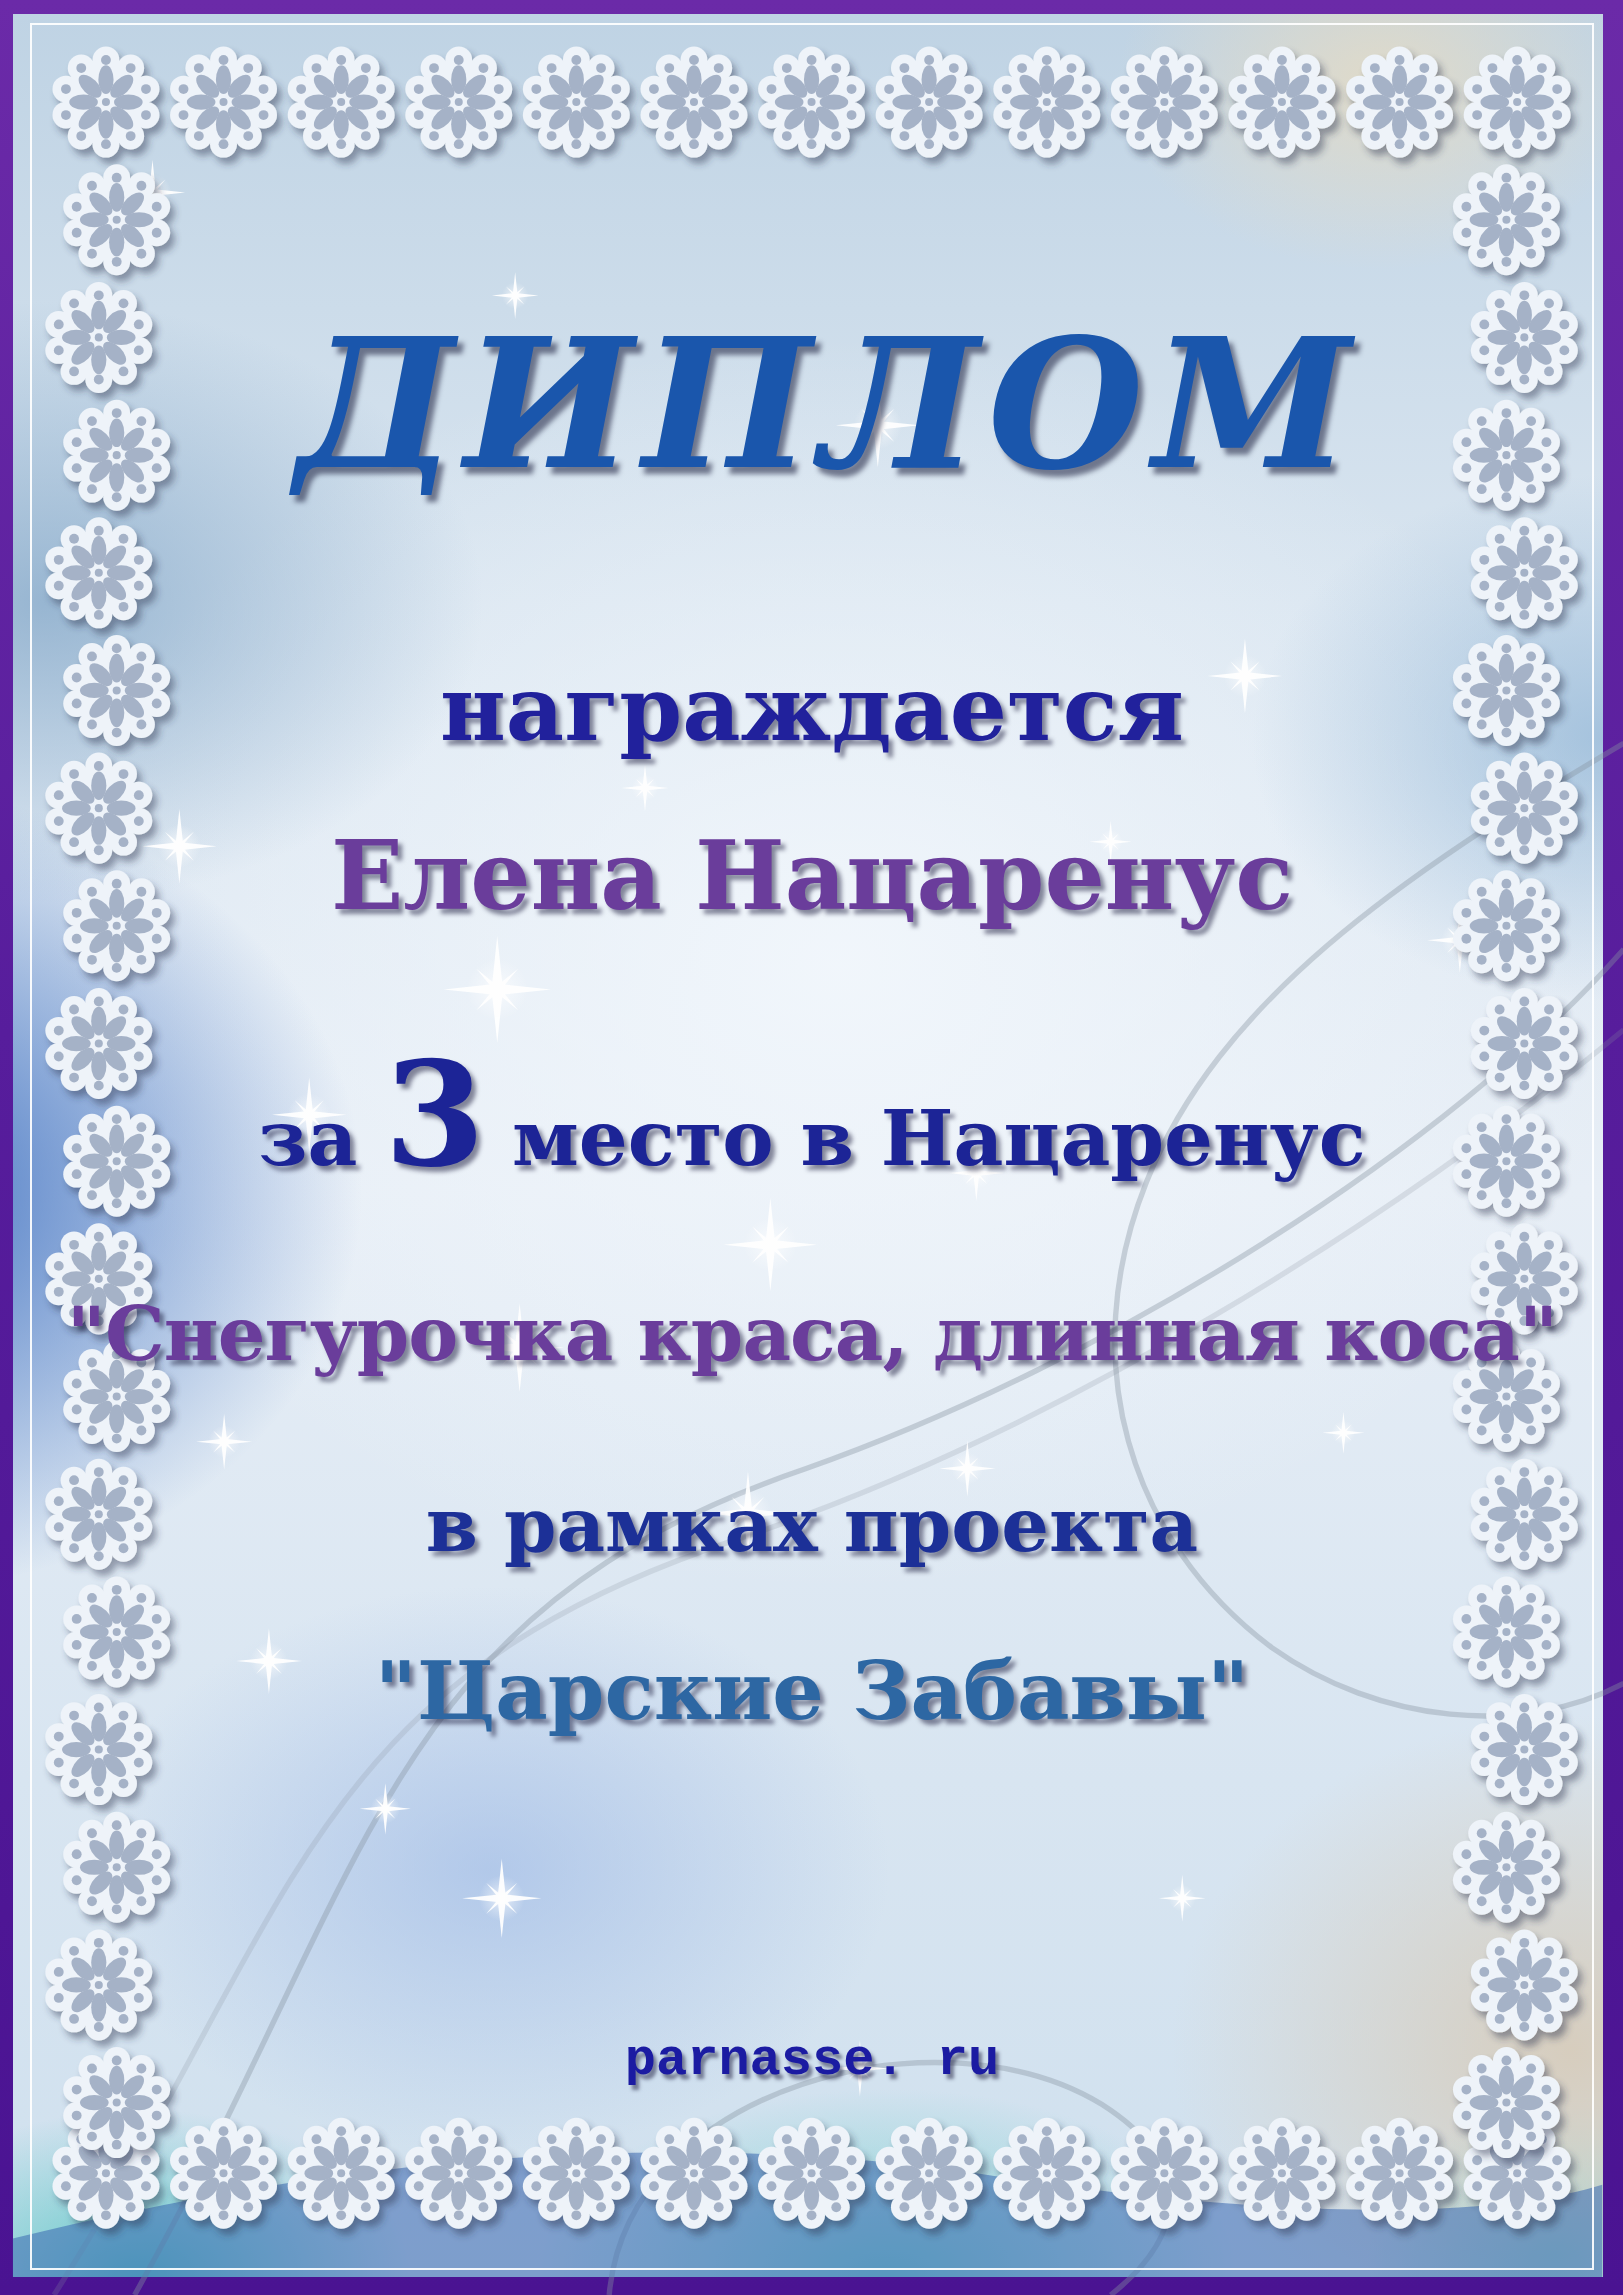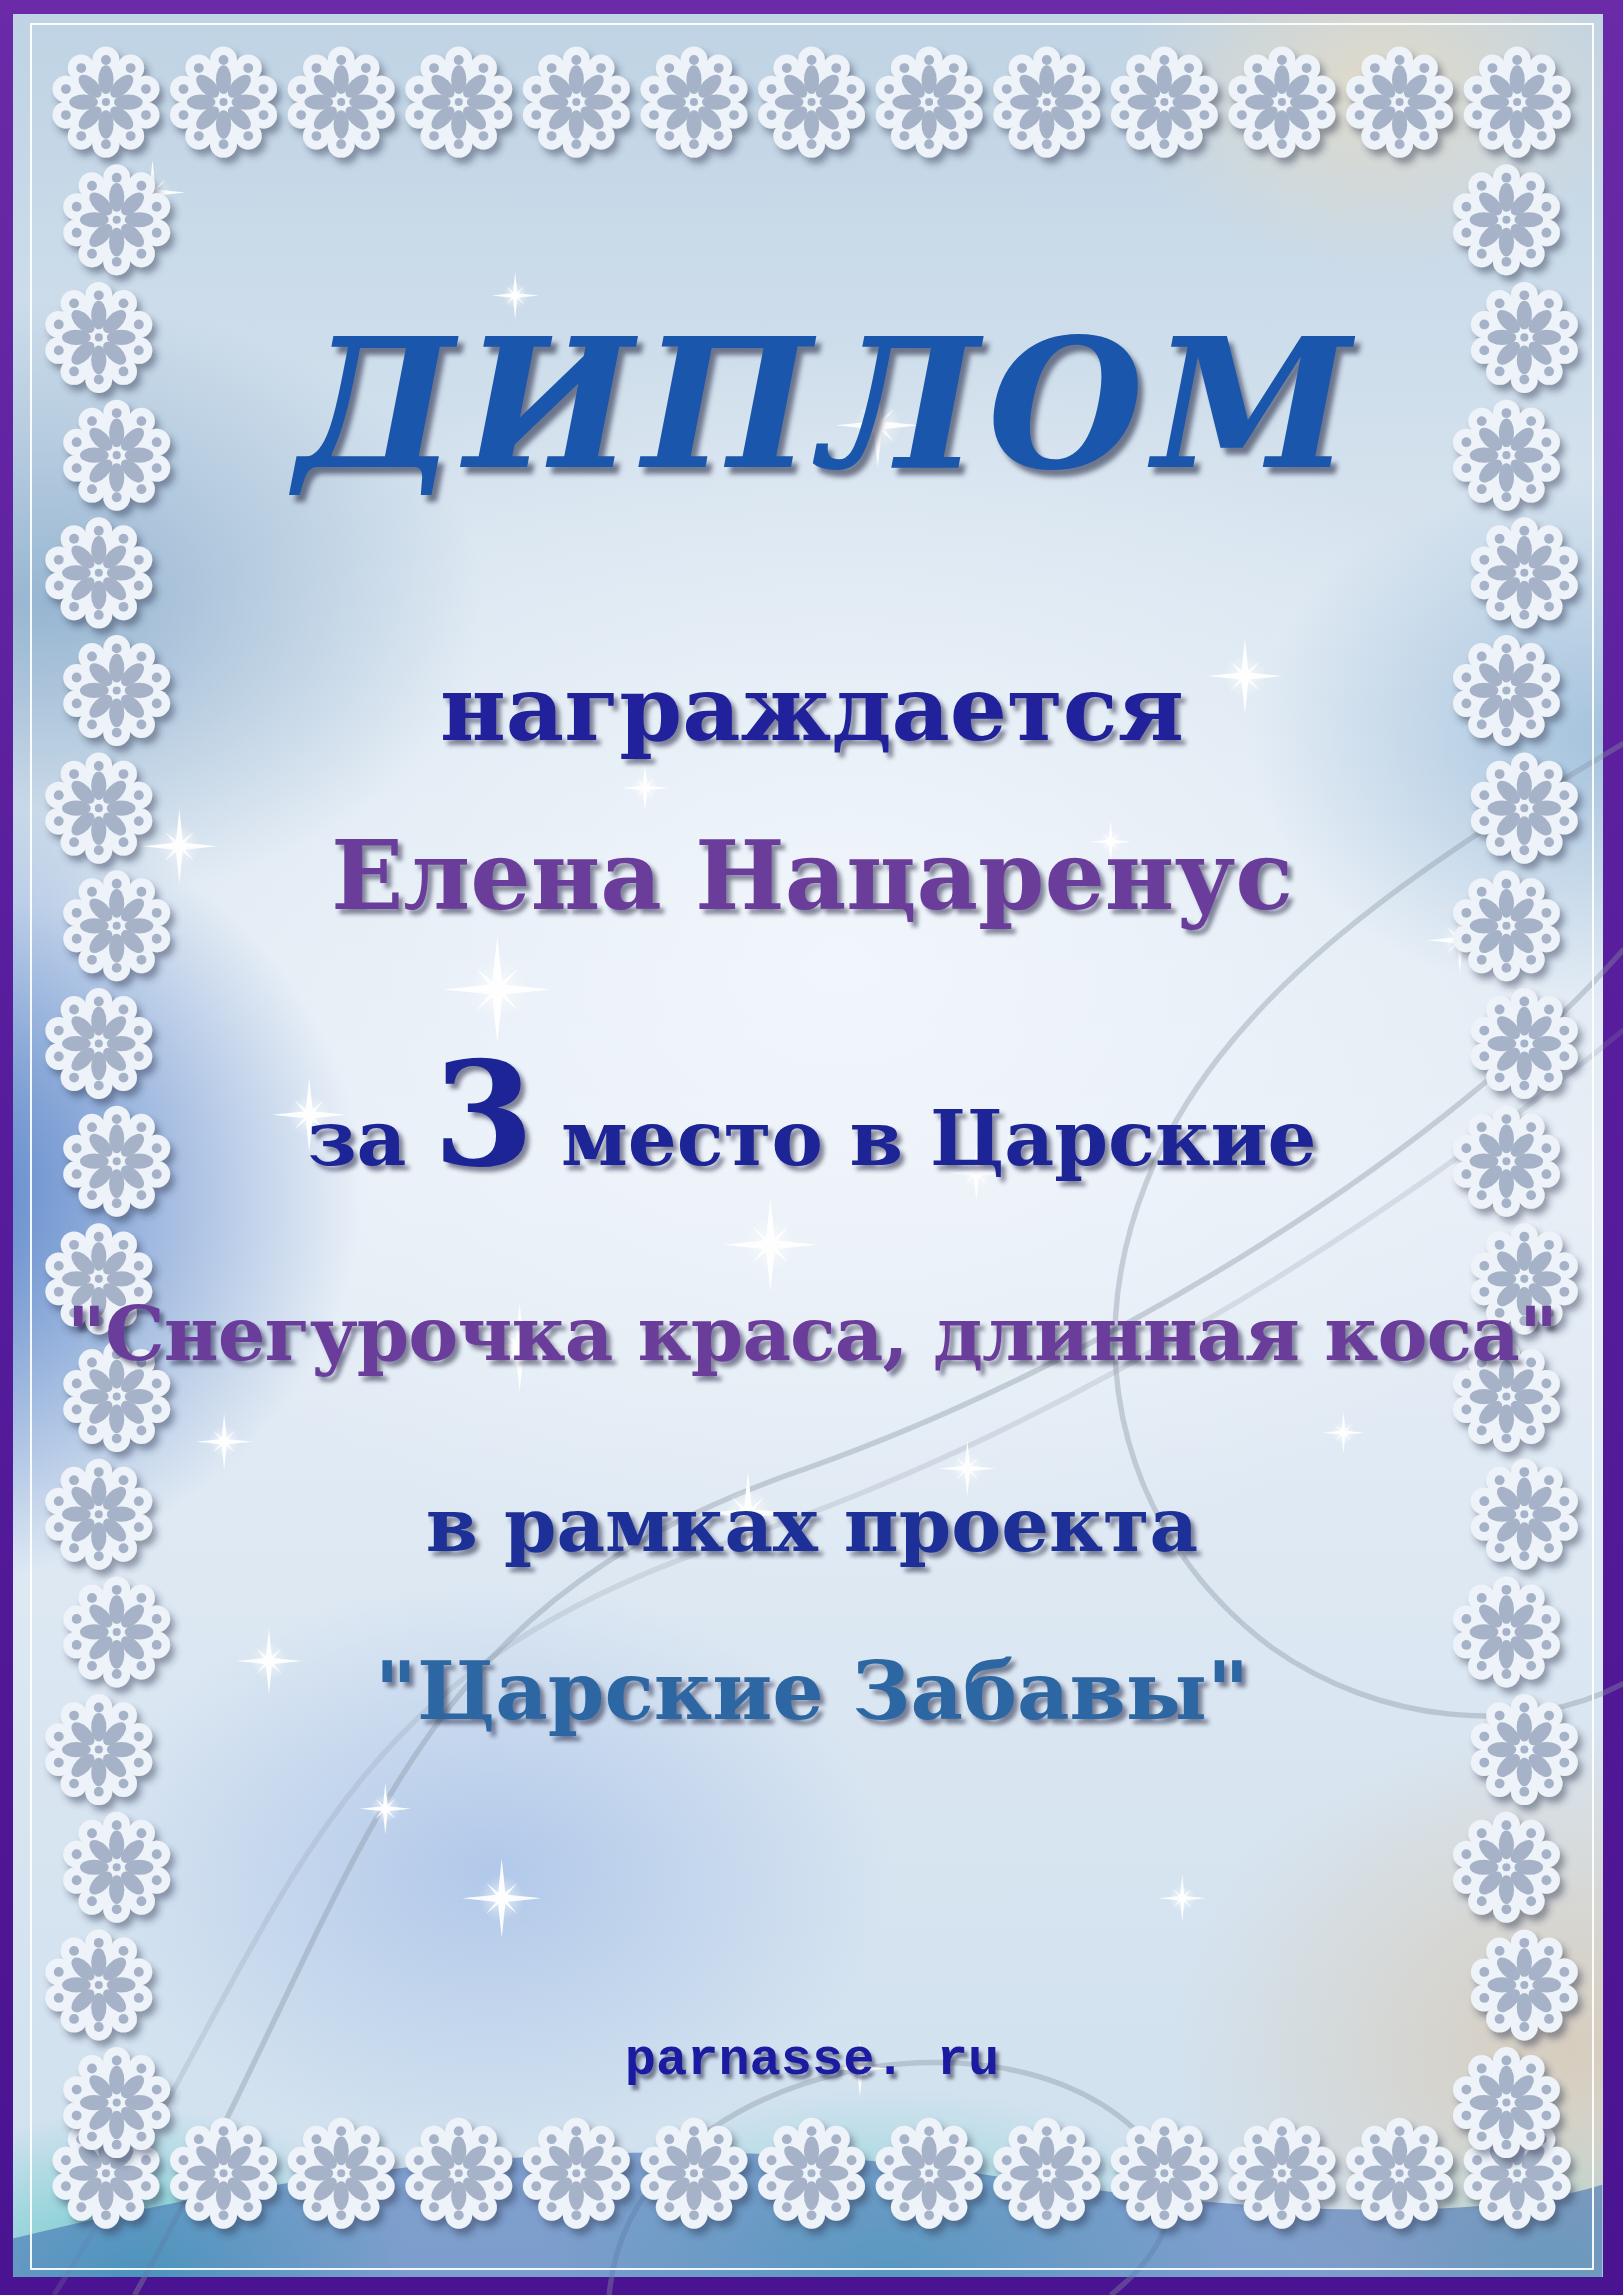--- a/index.html
+++ b/index.html
@@ -217,21 +217,21 @@
       </g>
   </svg>
 
   <div class="frame-line"></div>
 
   <div class="content">
     <div class="line title" style="color: rgb(26, 86, 172); padding-left: 16px;">ДИПЛОМ</div>
     <div class="line award" style="color: rgb(33, 33, 156); text-align: center;">награждается</div>
     <div class="line name" style="color: rgb(106, 61, 155);">Елена Нацаренус</div>
     <div class="line place" style="color: rgb(28, 36, 150);">
-      <span>за </span><span class="big">3</span><span> место в Царские</span>
+      <span>за </span><span class="big">3</span><span> место в Нацаренус</span>
     </div>
     <div class="line contest" style="color: rgb(106, 61, 155);">"Снегурочка краса, длинная коса"</div>
     <div class="line project-label" style="color: rgb(28, 48, 151); text-align: center;">в рамках проекта</div>
     <div class="line project-name" style="color: rgb(45, 103, 163);">"Царские Забавы"</div>
     <div class="line site" style="color: rgb(27, 27, 162); font-family: Liberation Mono, monospace;">parnasse. ru</div>
   </div>
 </div>
 
 
 </body></html>

